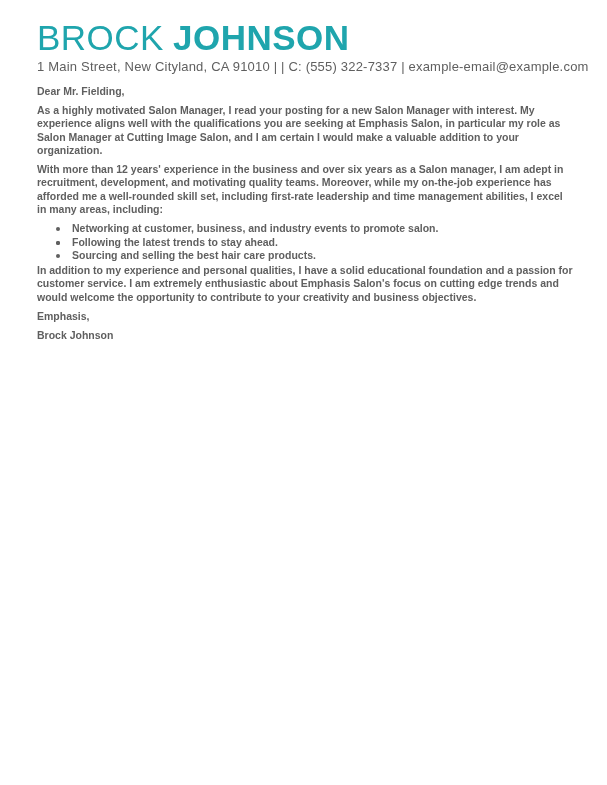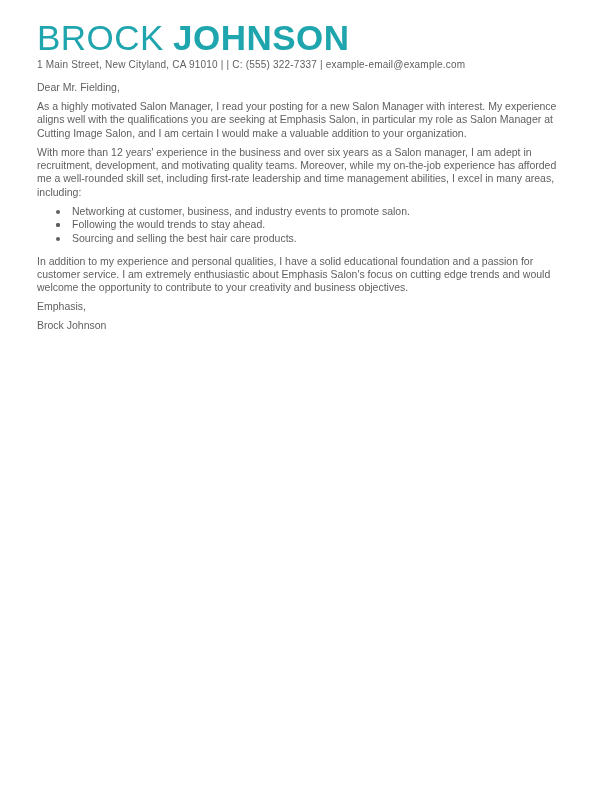--- a/index.html
+++ b/index.html
@@ -24,37 +24,38 @@
     font-size: 35px;
     line-height: 35px;
     color: var(--accent);
     letter-spacing: 0.5px;
     white-space: nowrap;
   }
   .name .first { font-weight: 400; }
   .name .last  { font-weight: 800; margin-left: 9px; }
   .contact {
     margin-top: 4px;
-    font-size: 10px;
+    font-size: 13px;
     letter-spacing: 0.2px;
     color: var(--text);
     white-space: nowrap;
   }
   .letter-body {
     margin-top: 11px;
     width: 536px;
     font-size: 10.5px;
     line-height: 13.4px;
     color: var(--text);
   }
-  .letter-body p { margin: 0 0 5.5px 0; }
+  .letter-body p { margin: 0 0 5.5px 0; font-weight: bold; }
   .salutation { margin-bottom: 5.5px; }
   ul.skills {
     list-style: none;
-    margin: 0 0 9px 0;
+    margin: 0 0 1px 0;
+    font-weight: bold;
   }
   ul.skills li {
     position: relative;
     padding-left: 35px;
     line-height: 13.6px;
   }
   .dot {
     position: absolute;
     left: 19px;
     top: 5px;
@@ -87,21 +88,21 @@
     <ul class="skills">
       <li>
         <span class="dot"></span>
         <span>Networking at customer, business, and industry events to promote salon.</span>
       </li>
       <li>
         <span class="dot"></span>
       </li>
       <li>
         <span class="dot"></span>
-        <span>Following the would trends to stay ahead.</span>
+        <span>Following the latest trends to stay ahead.</span>
       </li>
       <li>
         <span class="dot"></span>
         <span>Sourcing and selling the best hair care products.</span>
       </li>
     </ul>
 
     <p>In addition to my experience and personal qualities, I have a solid educational foundation and a passion for customer service. I am extremely enthusiastic about Emphasis Salon's focus on cutting edge trends and would welcome the opportunity to contribute to your creativity and business objectives.</p>
 
 

